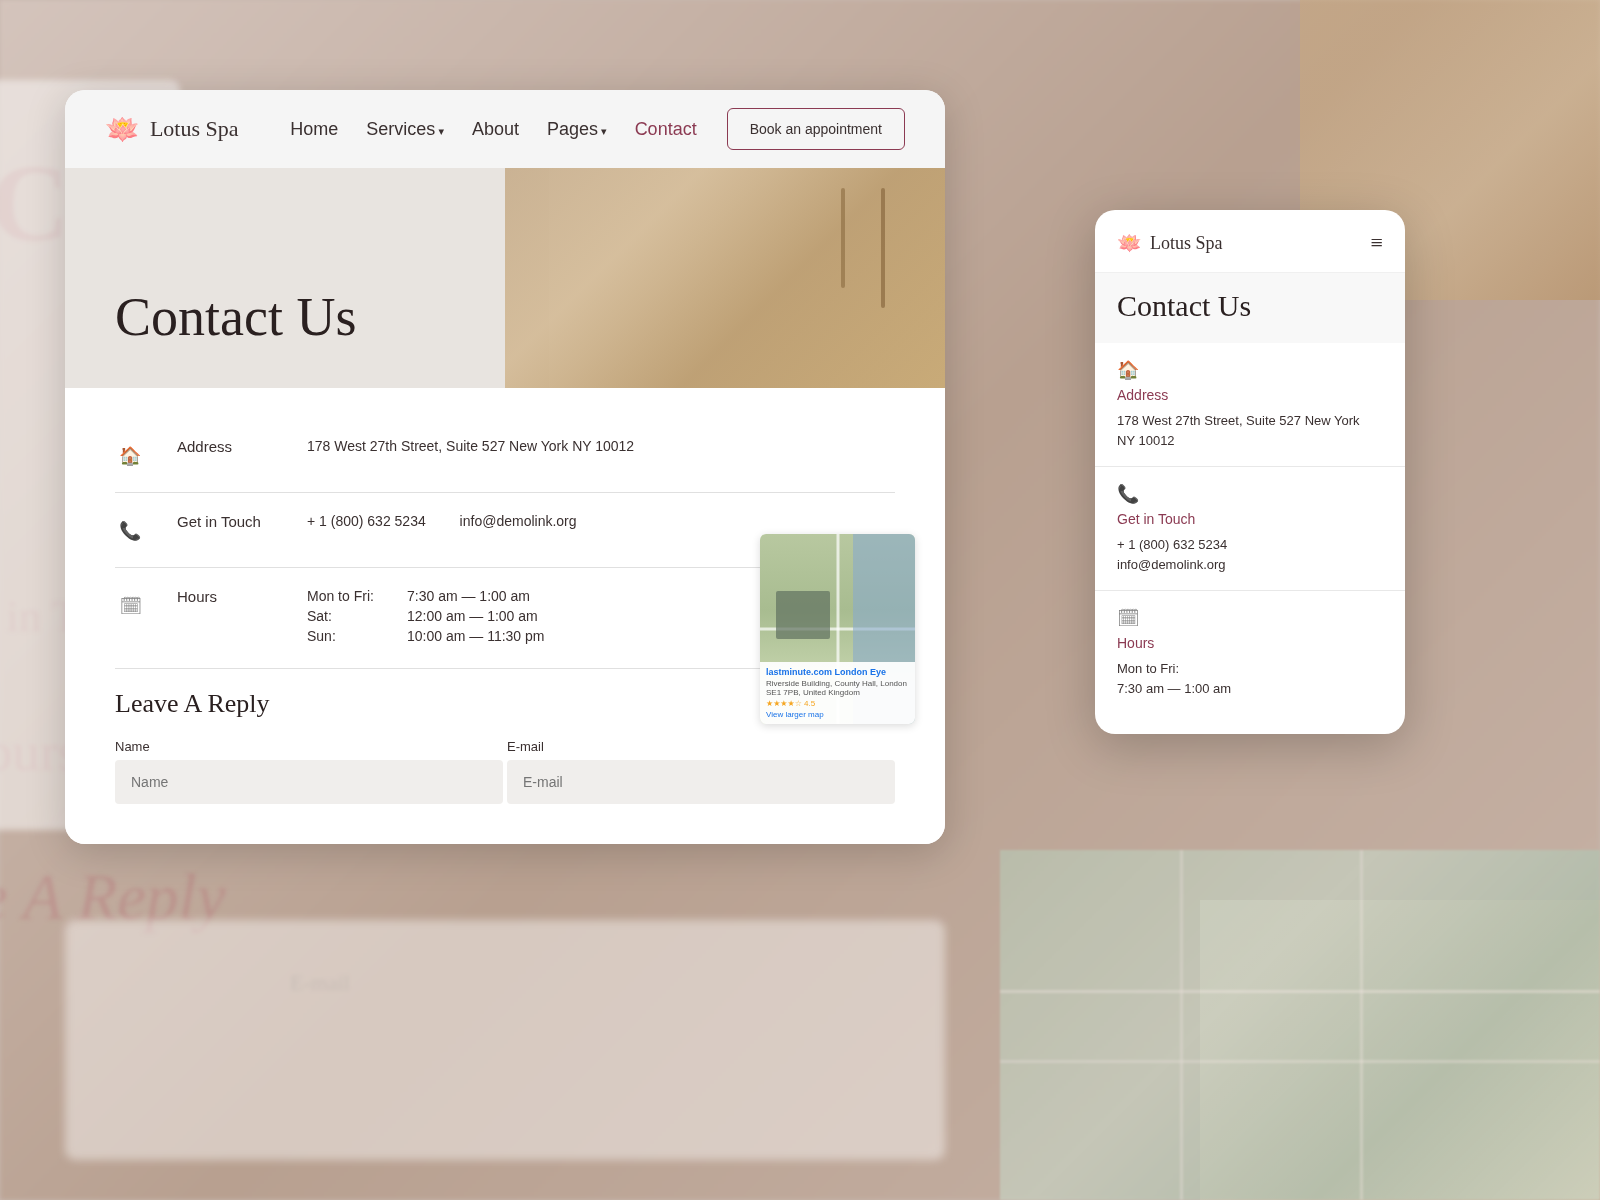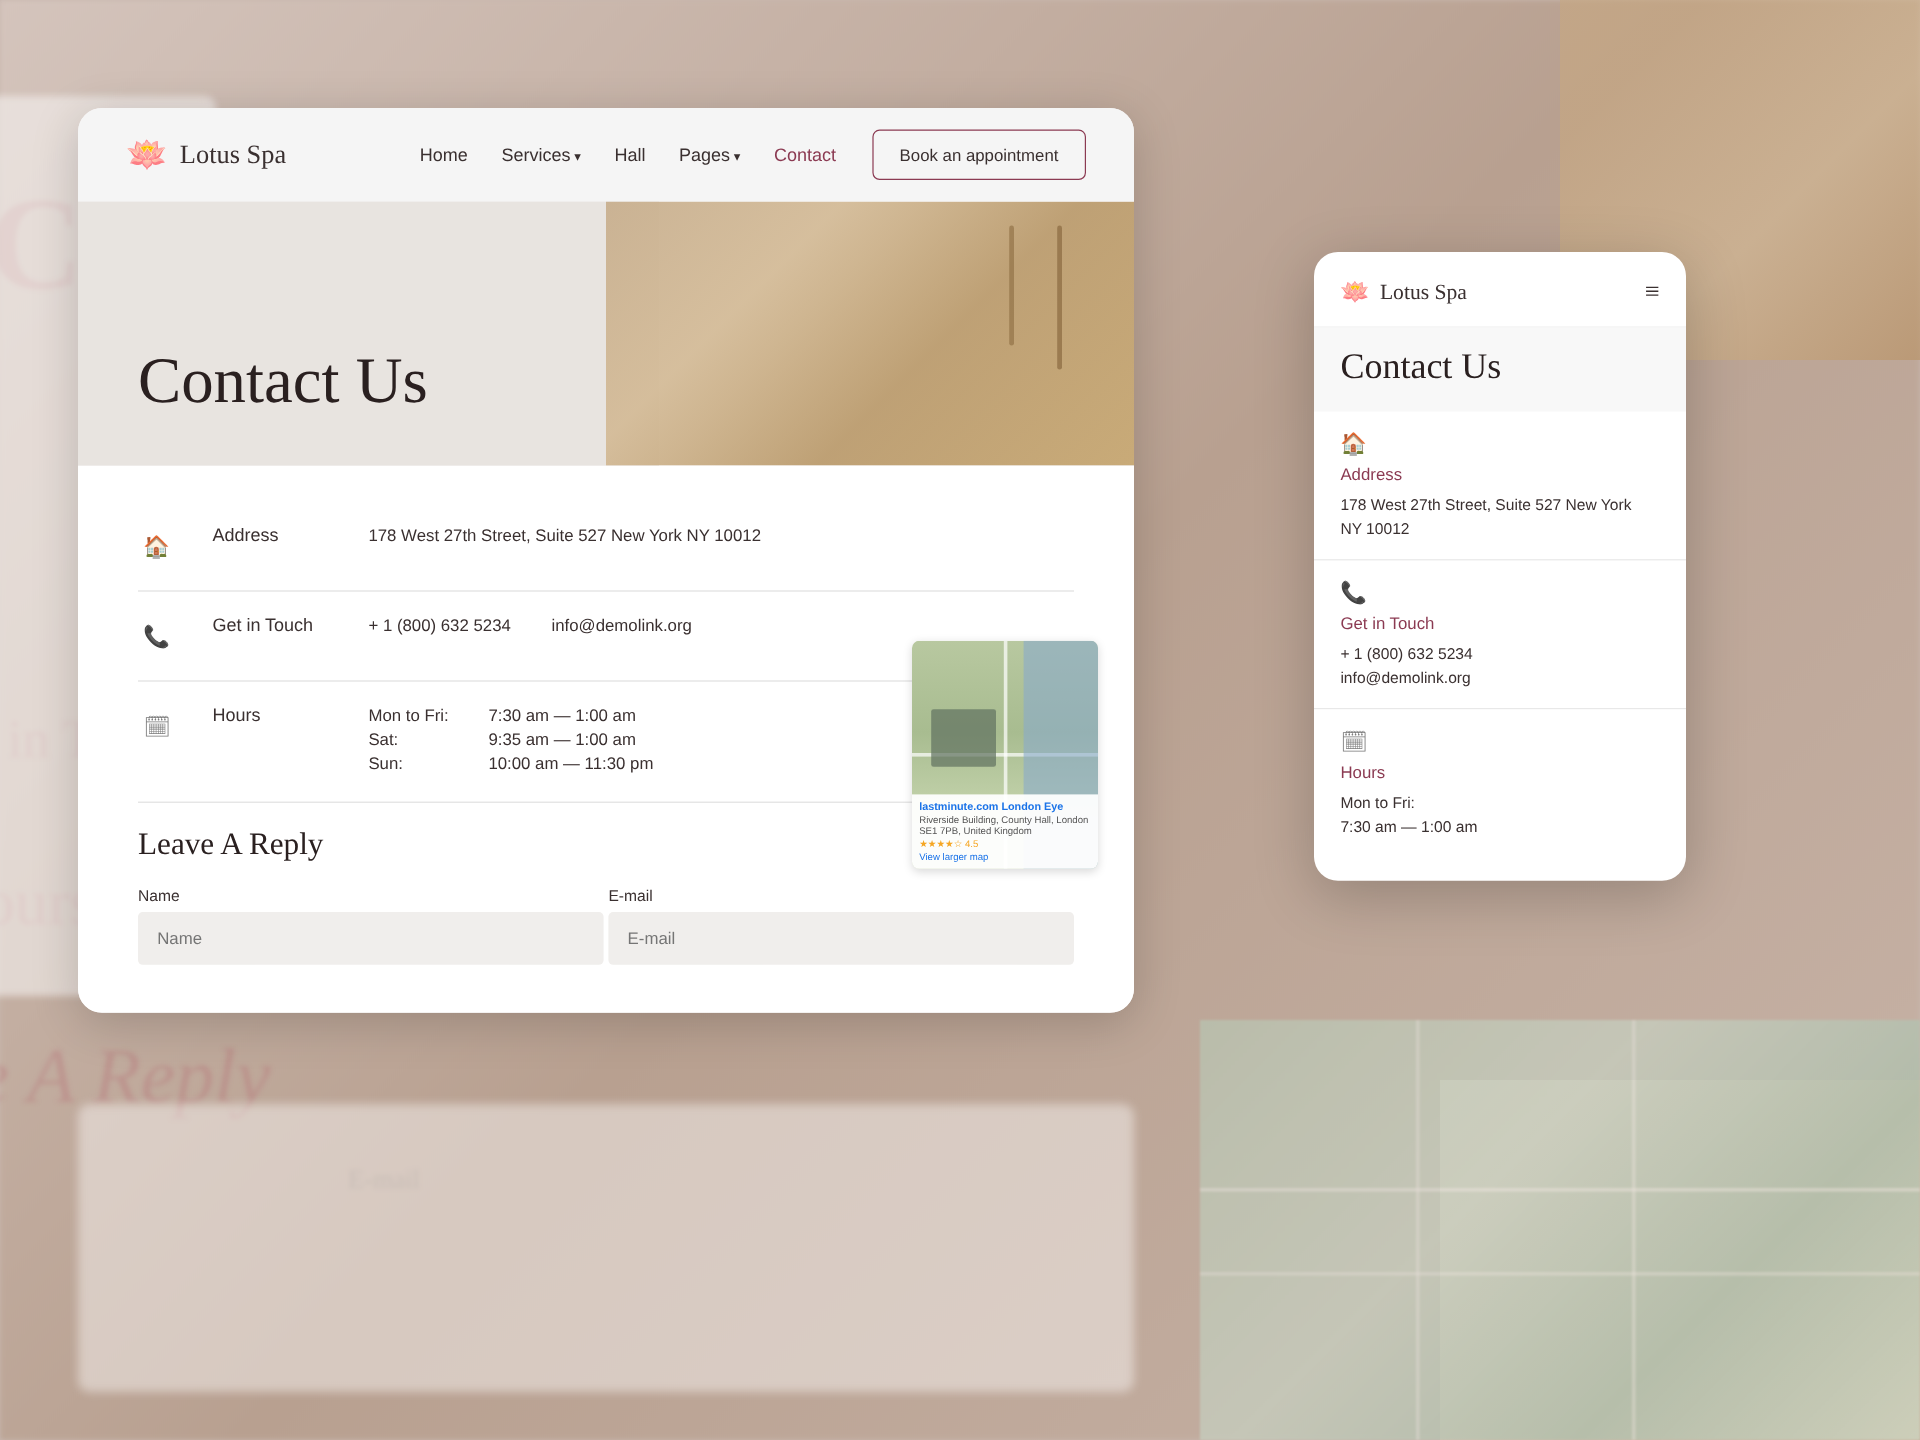--- a/index.html
+++ b/index.html
@@ -64,21 +64,21 @@
 
     .nav-links {
       display: flex;
       align-items: center;
       gap: 28px;
       margin-left: auto;
       margin-right: 30px;
     }
 
     .nav-link {
-      font-size: 15px;
+      font-size: 18px;
       color: #3a3030;
       text-decoration: none;
       font-family: Arial, sans-serif;
       font-weight: normal;
     }
 
     .nav-link.active {
       color: #8b3a52;
     }
 
@@ -380,21 +380,21 @@
 <div class="desktop-card">
 
   <nav class="navbar">
     <div class="logo-area">
       <span class="logo-icon">🪷</span>
       <span class="logo-text">Lotus Spa</span>
     </div>
     <div class="nav-links">
       <a class="nav-link">Home</a>
       <a class="nav-link has-arrow">Services</a>
-      <a class="nav-link">Hall</a>
+      <a class="nav-link">About</a>
       <a class="nav-link has-arrow">Pages</a>
       <a class="nav-link active">Contact</a>
     </div>
     <button class="book-btn">Book an appointment</button>
   </nav>
 
   <div class="hero-section">
     <div class="hero-bg-img"></div>
 
     <div style="position:absolute;right:0;top:0;width:50%;height:100%;overflow:hidden;">
@@ -426,21 +426,21 @@
     <div class="contact-section" style="border-bottom:1px solid #e0e0e0;">
       <div class="contact-icon">🗓</div>
       <span class="contact-label">Hours</span>
       <div class="contact-value">
         <div class="hours-row">
           <span class="hours-day">Mon to Fri:</span>
           <span class="hours-time">7:30 am — 1:00 am</span>
         </div>
         <div class="hours-row">
           <span class="hours-day">Sat:</span>
-          <span class="hours-time">9:35 am — 1:00 am</span>
+          <span class="hours-time">12:00 am — 1:00 am</span>
         </div>
         <div class="hours-row">
           <span class="hours-day">Sun:</span>
           <span class="hours-time">10:00 am — 11:30 pm</span>
         </div>
       </div>
     </div>
 
     <div class="reply-section">
       <h2 class="reply-title">Leave A Reply</h2>

